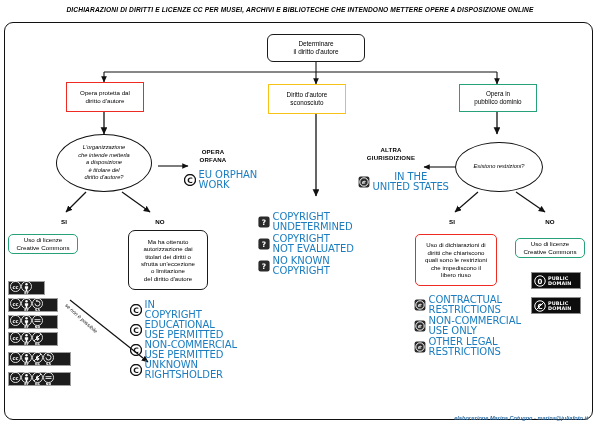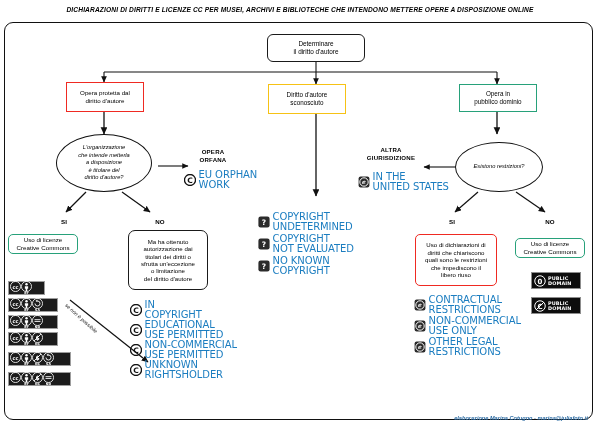--- a/index.html
+++ b/index.html
@@ -365,21 +365,21 @@
   <div class="hdr" style="left:357px;top:146px;width:68px;">
     <span>ALTRA</span><br>
     <span>GIURISDIZIONE</span>
   </div>
   <div class="stmt" style="left:358px;top:172px;">
     <svg class="badge" viewBox="0 0 24 24">
       <rect x="1.2" y="1.2" width="21.6" height="21.6" rx="4" fill="#2b2b2b"></rect>
       <circle cx="12" cy="12" r="8.4" fill="none" stroke="#fff" stroke-width="1.9"></circle>
       <text x="12" y="16.6" font-size="12" font-family="DejaVu Serif" font-style="italic" font-weight="bold" fill="#fff" text-anchor="middle">e</text>
     </svg>
-    <span class="txt" style="white-space:pre-line;">IN THE
+    <span class="txt" style="white-space:pre-line;text-align:center;">IN THE
 UNITED STATES</span>
   </div>
 
   <div class="lbl" style="left:432px;top:218px;width:40px;">SI</div>
   <div class="lbl" style="left:530px;top:218px;width:40px;">NO</div>
 
   <div class="box bx-red-r" style="left:415px;top:234px;width:82px;height:52px;">
     <span style="white-space:pre-line;">Uso di dichiarazioni di
 diritti che chiariscono
 quali sono le restrizioni

